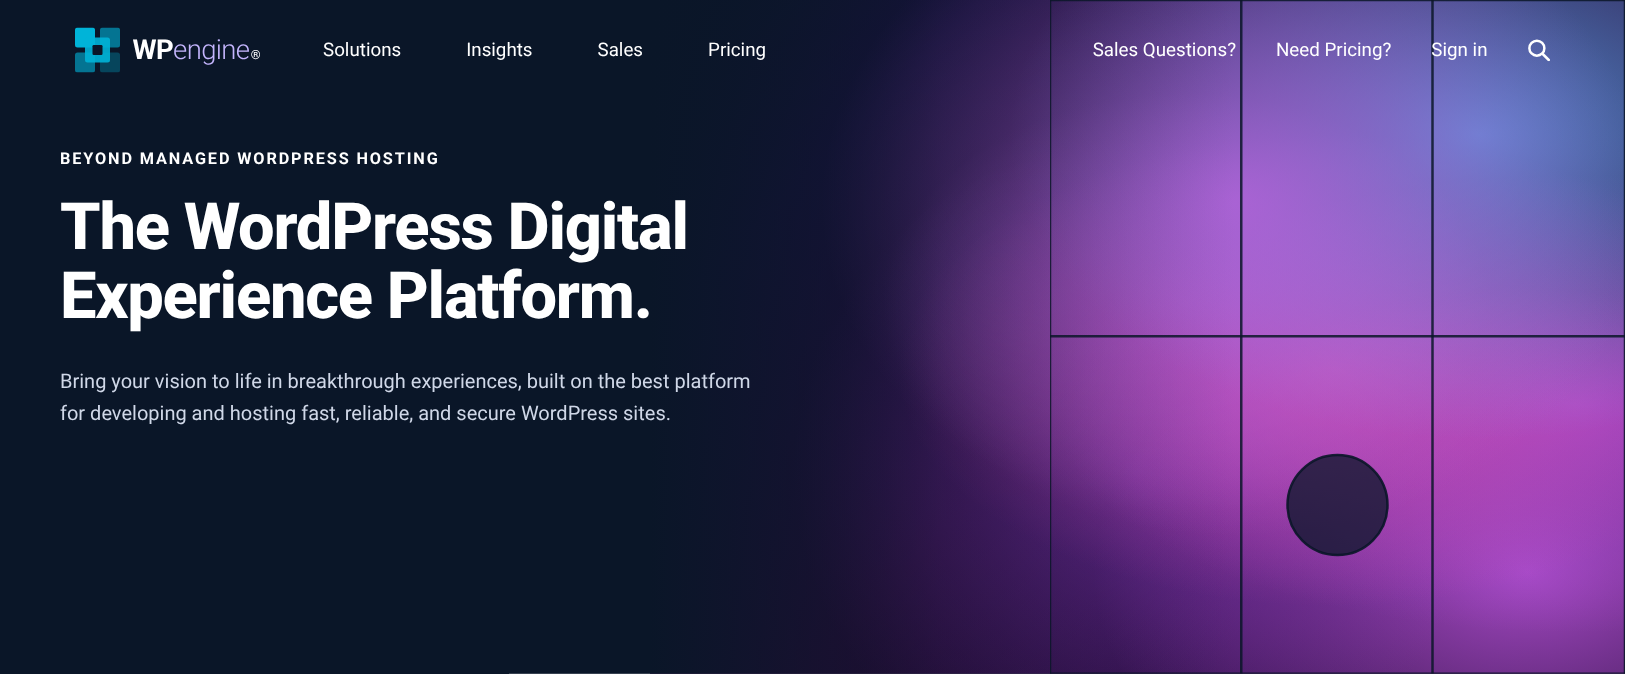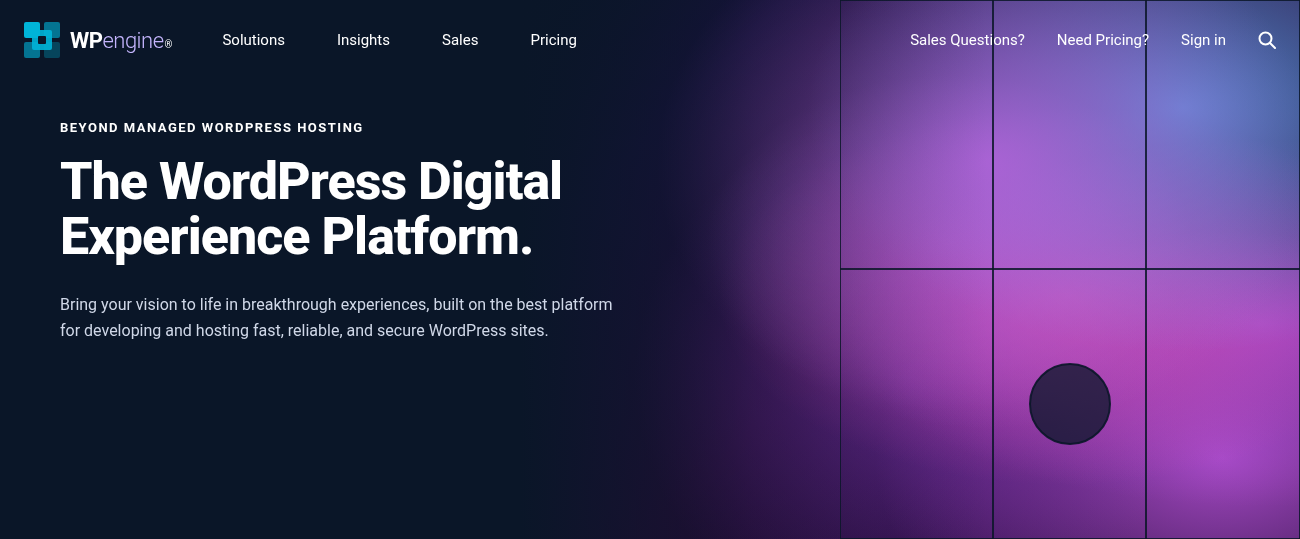--- a/index.html
+++ b/index.html
@@ -62,21 +62,21 @@
       background: linear-gradient(to right, #0a1628 0%, rgba(10,22,40,0.3) 30%, transparent 60%);
       z-index: 3;
     }
 
     
     .navbar {
       position: relative;
       z-index: 10;
       display: flex;
       align-items: center;
-      padding: 0 24px;
+      padding: 0 60px;
       height: 80px;
       background: transparent;
     }
 
     .logo {
       display: flex;
       align-items: center;
       gap: 10px;
       margin-right: 50px;
       text-decoration: none;
@@ -156,21 +156,21 @@
       cursor: pointer;
       font-size: 16px;
       display: flex;
       align-items: center;
     }
 
     
     .hero-content {
       position: relative;
       z-index: 10;
-      padding: 40px 60px 0 60px;
+      padding: 40px 60px 0 48px;
       max-width: 700px;
     }
 
     .hero-subtitle {
       font-size: 13px;
       font-weight: 700;
       color: #ffffff;
       letter-spacing: 1.5px;
       text-transform: uppercase;
       margin-bottom: 20px;

